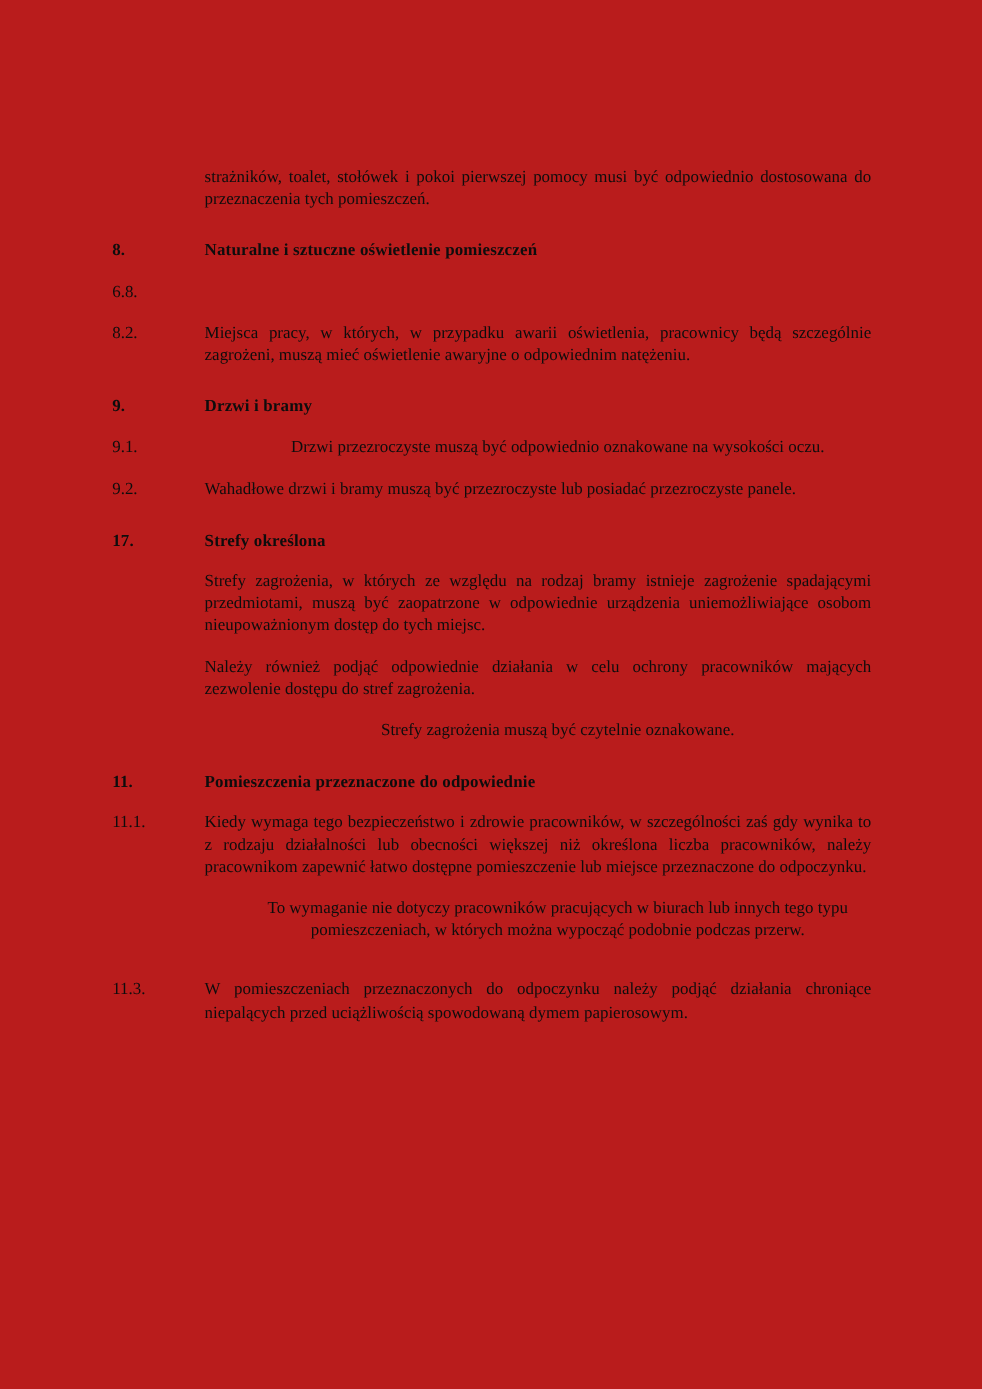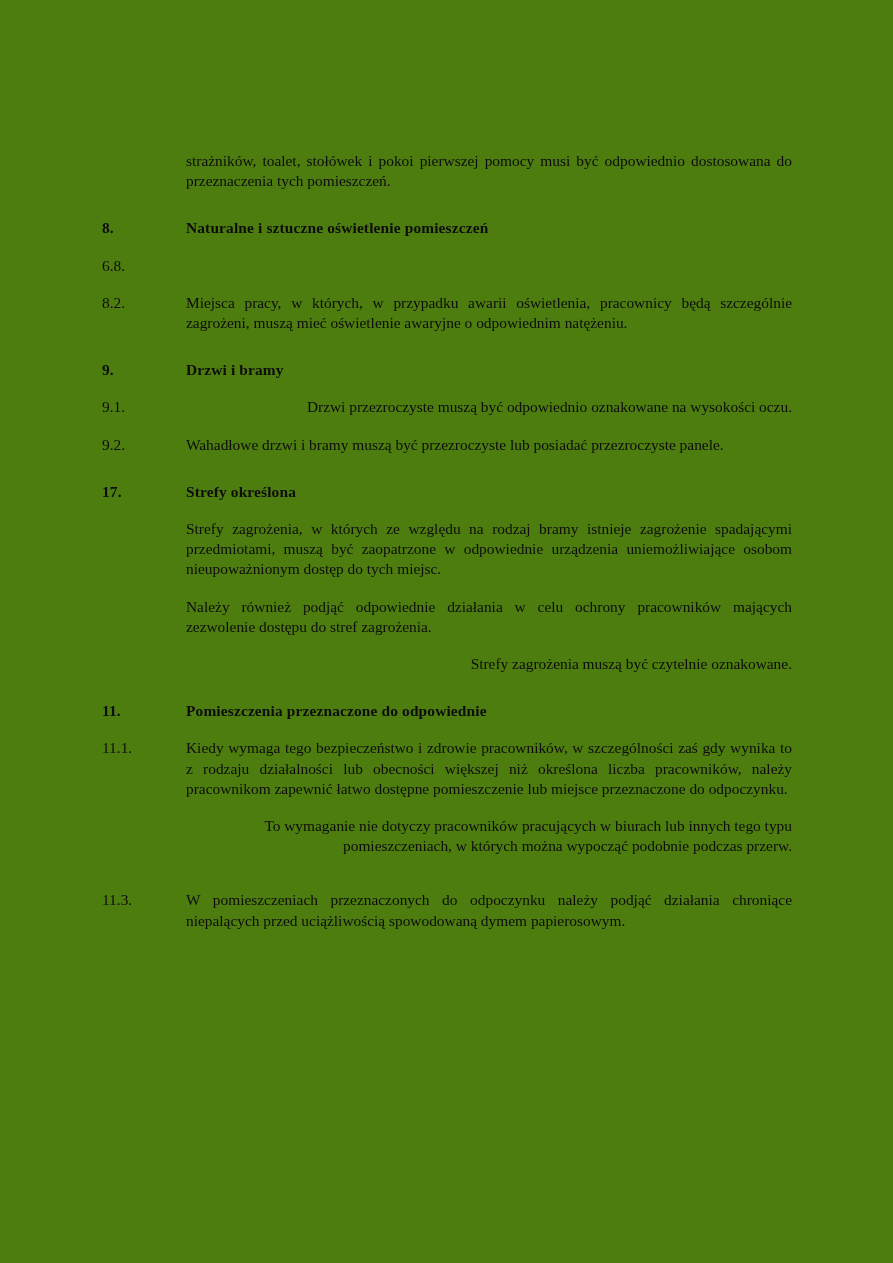--- a/index.html
+++ b/index.html
@@ -10,21 +10,21 @@
   }
   body {
     font-family: "Liberation Serif", "DejaVu Serif", serif;
     color: #0d0d0d;
   }
   .page {
     position: relative;
     width: 893px;
     height: 1263px;
     margin: 0 auto;
-    background: #4d7c0f;
+    background: #b91c1c;
     box-sizing: border-box;
     overflow: hidden;
   }
   .content {
     position: absolute;
     left: 102px;
     top: 151px;
     width: 690px; 
   }
 
@@ -42,21 +42,21 @@
   }
   .txt {
     flex: 1 1 auto;
     font-size: 15.4px;
     line-height: 20.2px;
     text-align: justify;
     text-justify: inter-word;
     hyphens: none;
   }
   .txt.last-left {
-    text-align: right;
+    text-align: center;
     margin-left: 36px;
   }
 
   
   .row.heading .num,
   .row.heading .txt {
     font-weight: bold;
     text-align: left;
     letter-spacing: 0.15px;
   }

